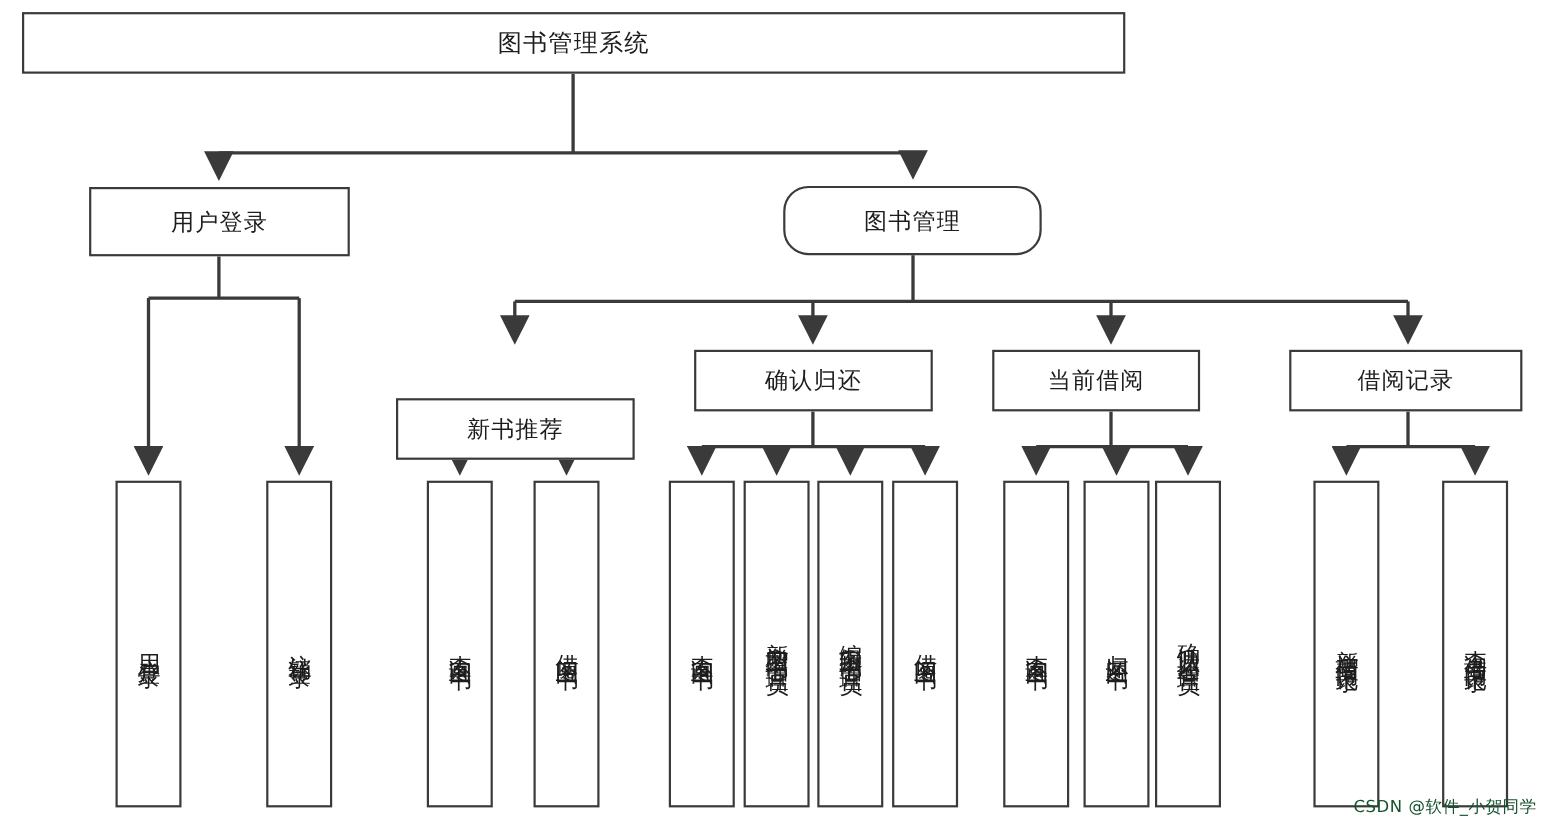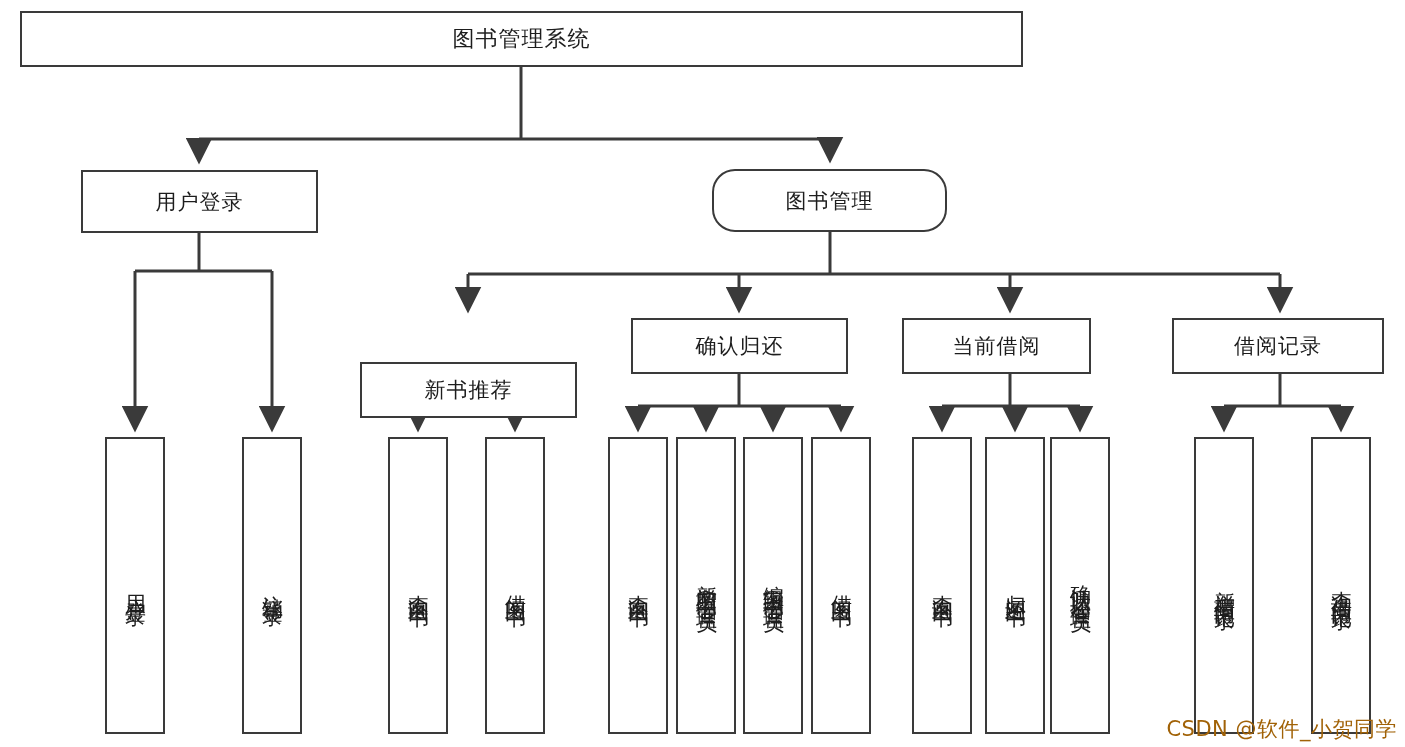--- a/index.html
+++ b/index.html
@@ -50,22 +50,22 @@
     white-space: nowrap;
     display: block;
   }
   .node.root {
     font-size: 22px;
   }
   .watermark {
     position: absolute;
     right: 8px;
     bottom: 4px;
-    font-size: 21px;
-    color: #a16207;
+    font-size: 15px;
+    color: #14532d;
     letter-spacing: 0.5px;
     z-index: 5;
     white-space: nowrap;
   }
 </style>
 </head>
 <body>
 
 <div id="canvas">
 

